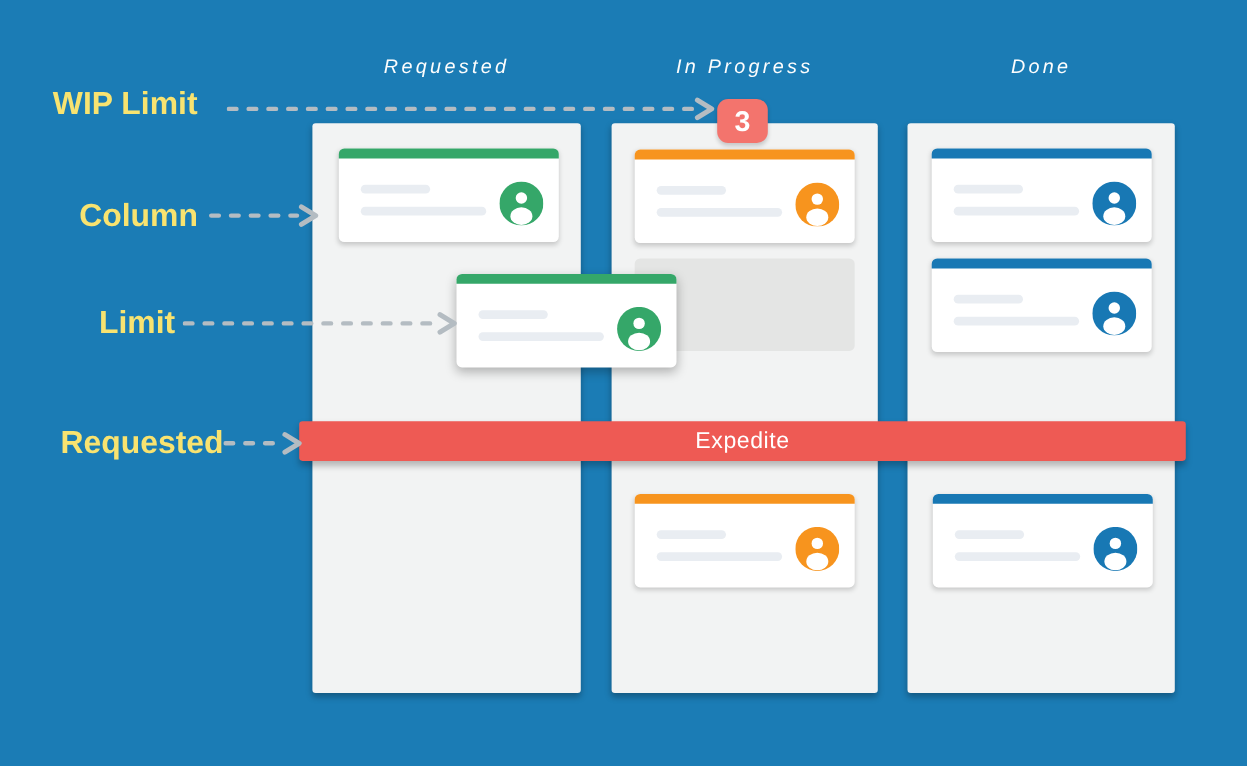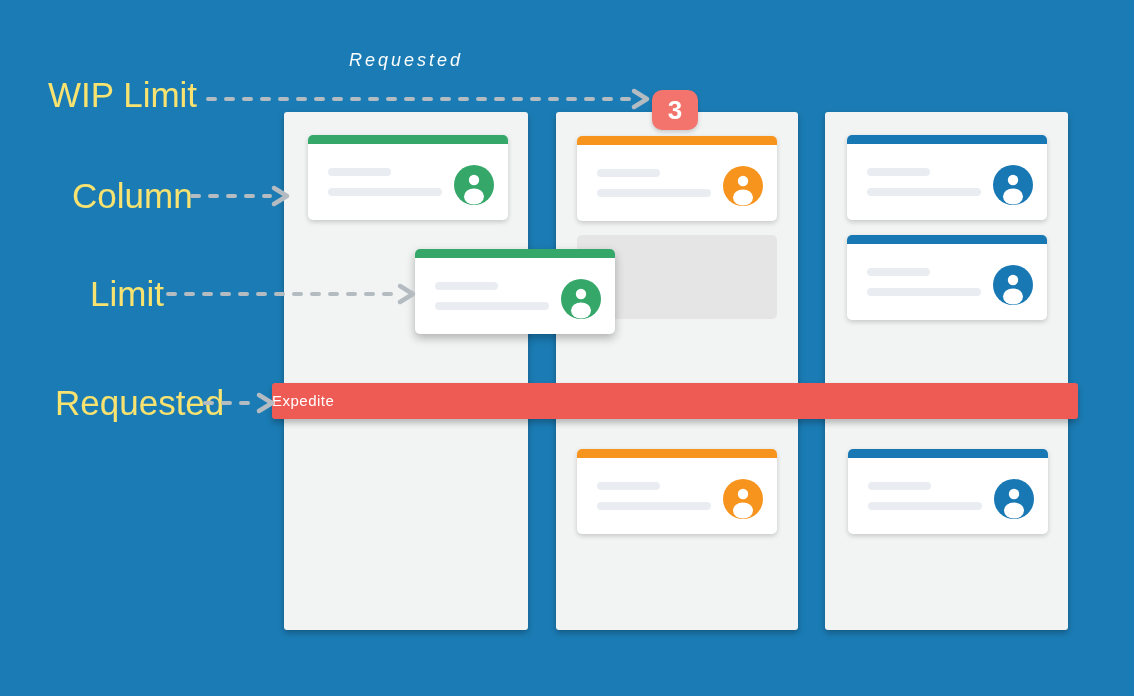--- a/index.html
+++ b/index.html
@@ -43,32 +43,32 @@
   .placeholder-card{position:absolute;width:200px;height:84px;border-radius:5px;
                     background:var(--placeholder-gray,#e4e5e4);}
 
   
   .floating{left:415px;top:249px;z-index:5;box-shadow:0 4px 10px rgba(0,0,0,.28);}
 
   
   .swimlane-band{position:absolute;left:272px;top:383px;width:806px;height:36px;
                  background:var(--swimlane-red,#ee5a54);border-radius:3px;
                  box-shadow:0 4px 6px rgba(0,0,0,.25);z-index:3;
-                 color:#fff;font-size:15px;font-weight:500;letter-spacing:.5px;
-                 line-height:36px;}
+                 color:#fff;font-size:21px;font-weight:500;letter-spacing:.5px;
+                 text-align:center;line-height:36px;}
 
   
   .wip-badge{position:absolute;left:652px;top:90px;width:46px;height:40px;
              border-radius:10px;background:var(--badge-red,#f3746d);color:#fff;
              font-size:26px;font-weight:600;text-align:center;line-height:40px;
              z-index:5;box-shadow:0 2px 4px rgba(0,0,0,.18);}
 
   
-  .label{position:absolute;color:var(--label-yellow,#f8e370);font-size:35px;
-         font-weight:400;line-height:30px;z-index:6;white-space:nowrap;}
+  .label{position:absolute;color:var(--label-yellow,#f8e370);font-size:29px;
+         font-weight:700;line-height:30px;z-index:6;white-space:nowrap;}
   .lbl-wip{left:48px;top:80px;}
   .lbl-column{left:72px;top:181px;}
   .lbl-card{left:90px;top:279px;}
   .lbl-swimlane{left:55px;top:388px;}
 
   
   .arrow{position:absolute;z-index:6;}
   .arr-wip{left:206px;top:87px;}
   .arr-column{left:190px;top:184px;}
   .arr-card{left:166px;top:282px;}
@@ -85,20 +85,22 @@
   <defs>
       <clipPath id="avclip">
         <circle cx="20" cy="20" r="20"></circle>
       </clipPath>
     </defs>
 </svg>
 
 <div class="stage">
 
   <div class="col-header hdr-1">Requested</div>
+  <div class="col-header hdr-2">In Progress</div>
+  <div class="col-header hdr-3">Done</div>
 
   <div class="label lbl-wip">WIP Limit</div>
   <div class="label lbl-column">Column</div>
   <div class="label lbl-card">Limit</div>
   <div class="label lbl-swimlane">Requested</div>
 
   <svg class="arrow arr-wip" width="446" height="24">
     <line x1="2" y1="12" x2="424" y2="12"></line>
       <path d="M428 4 L441 12 L428 20"></path>
   </svg>

